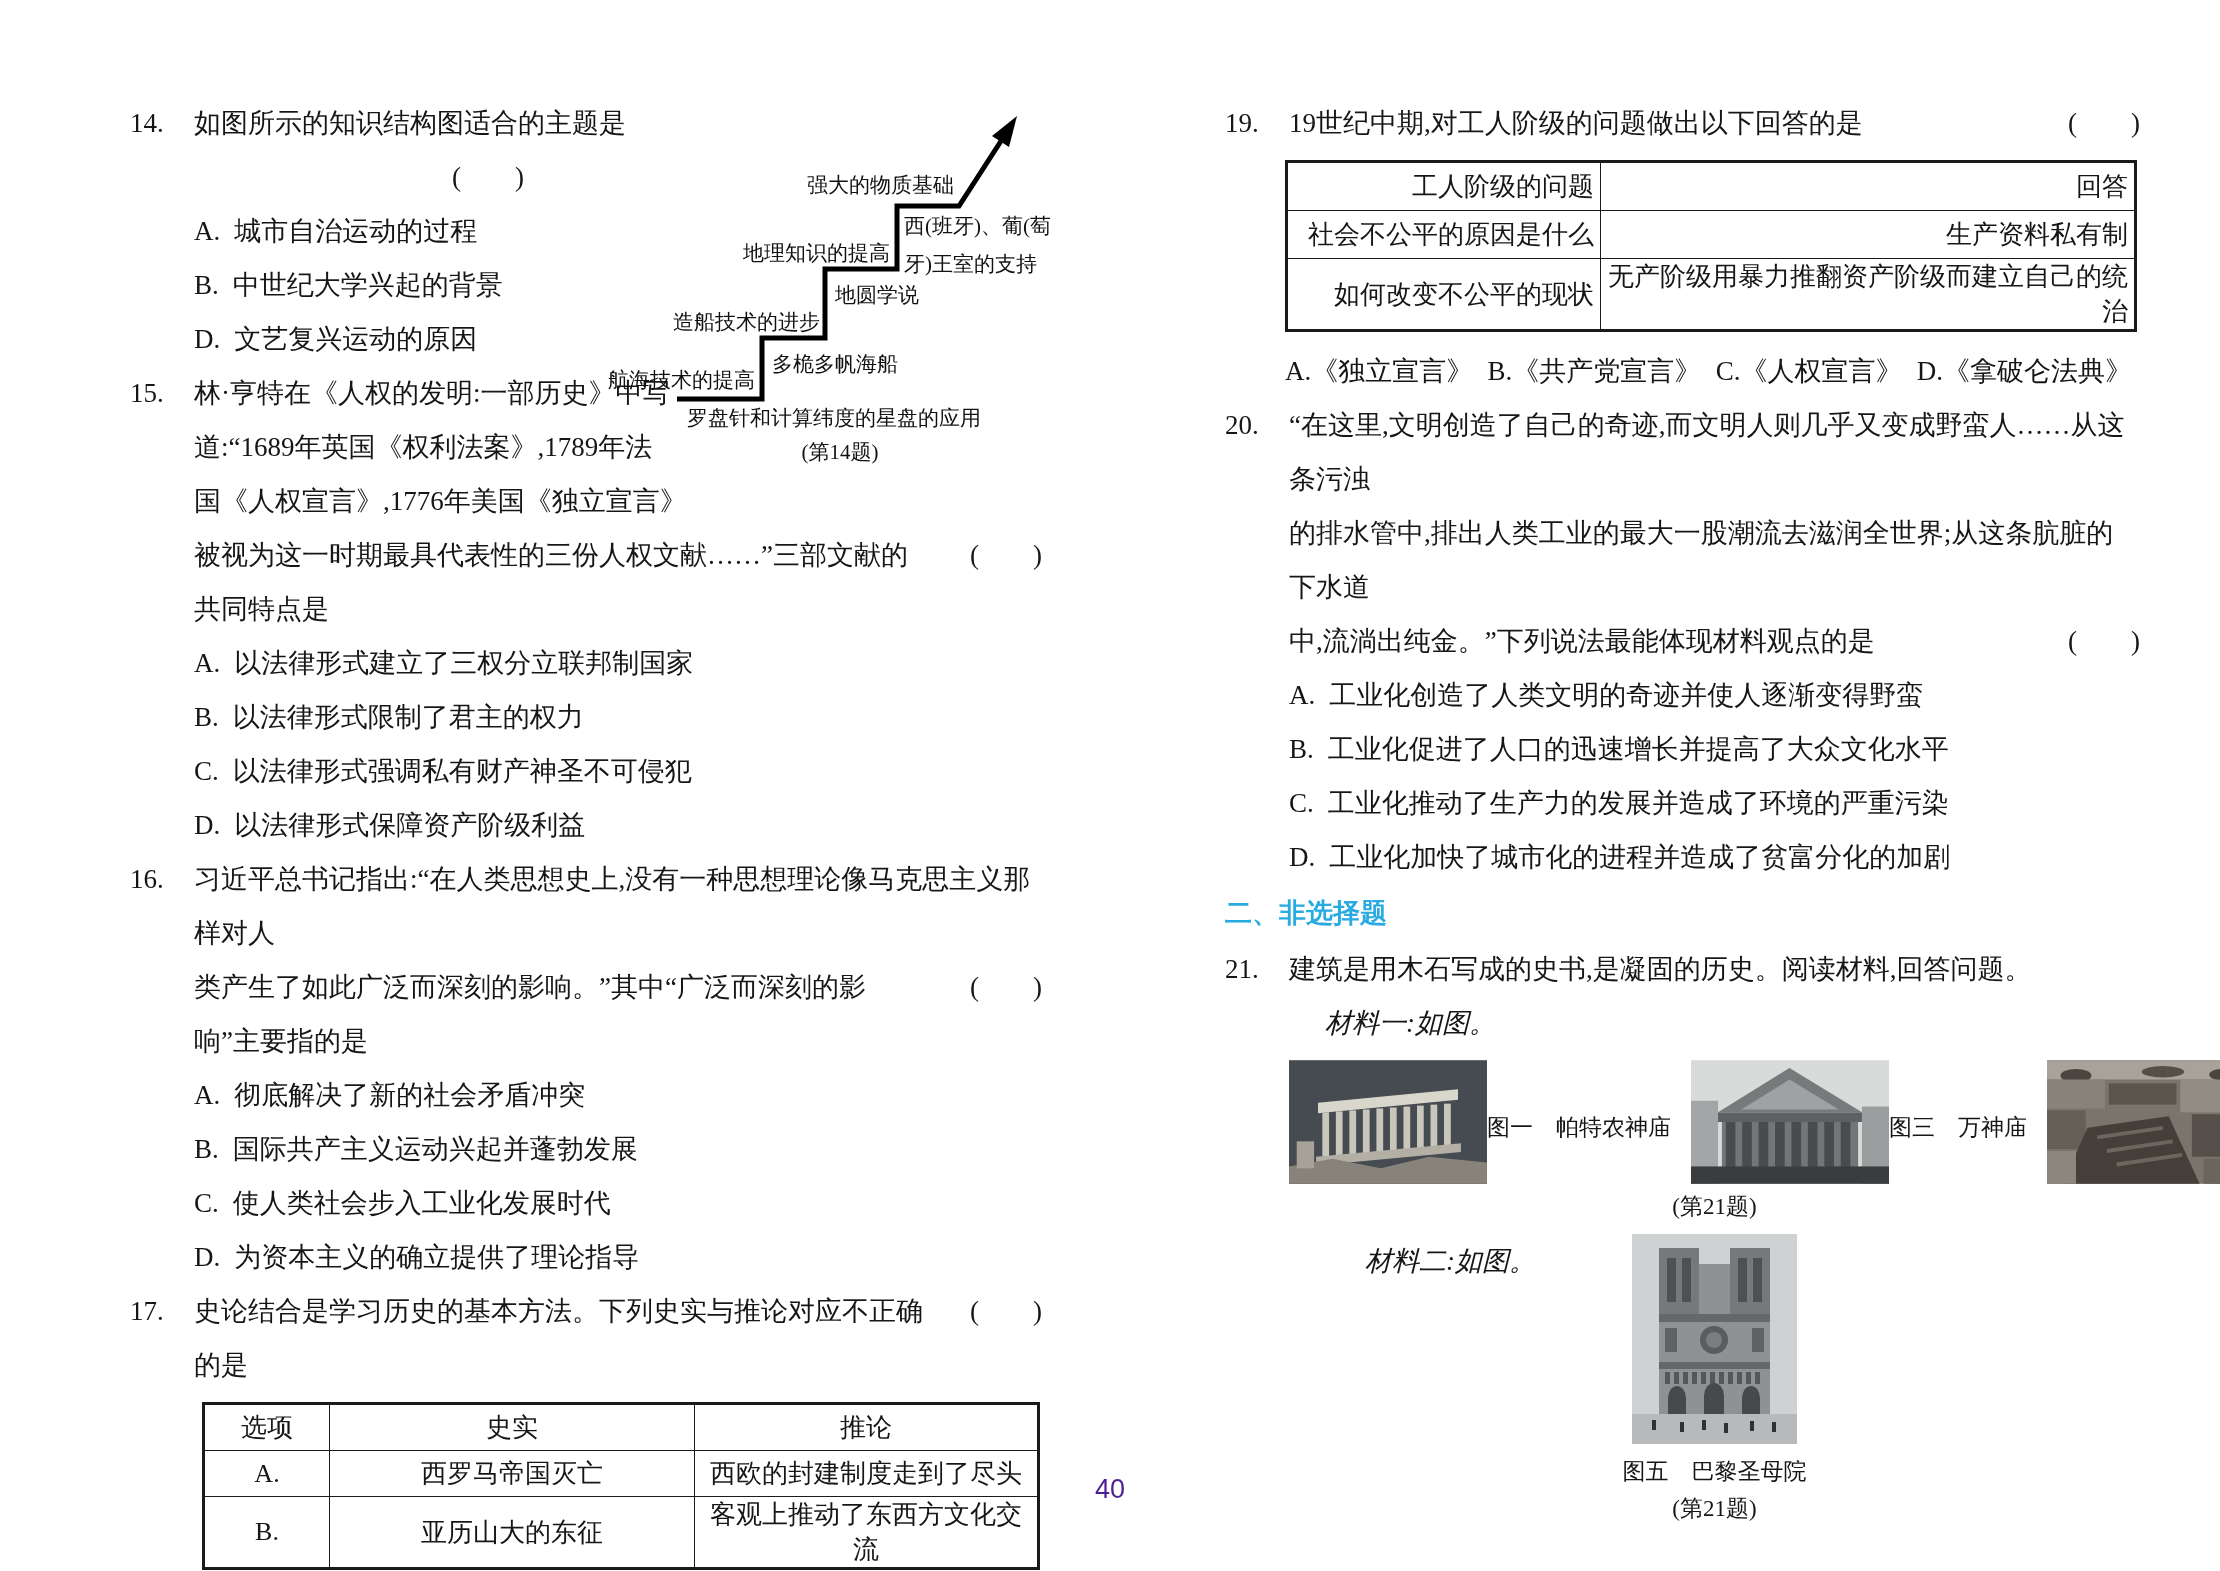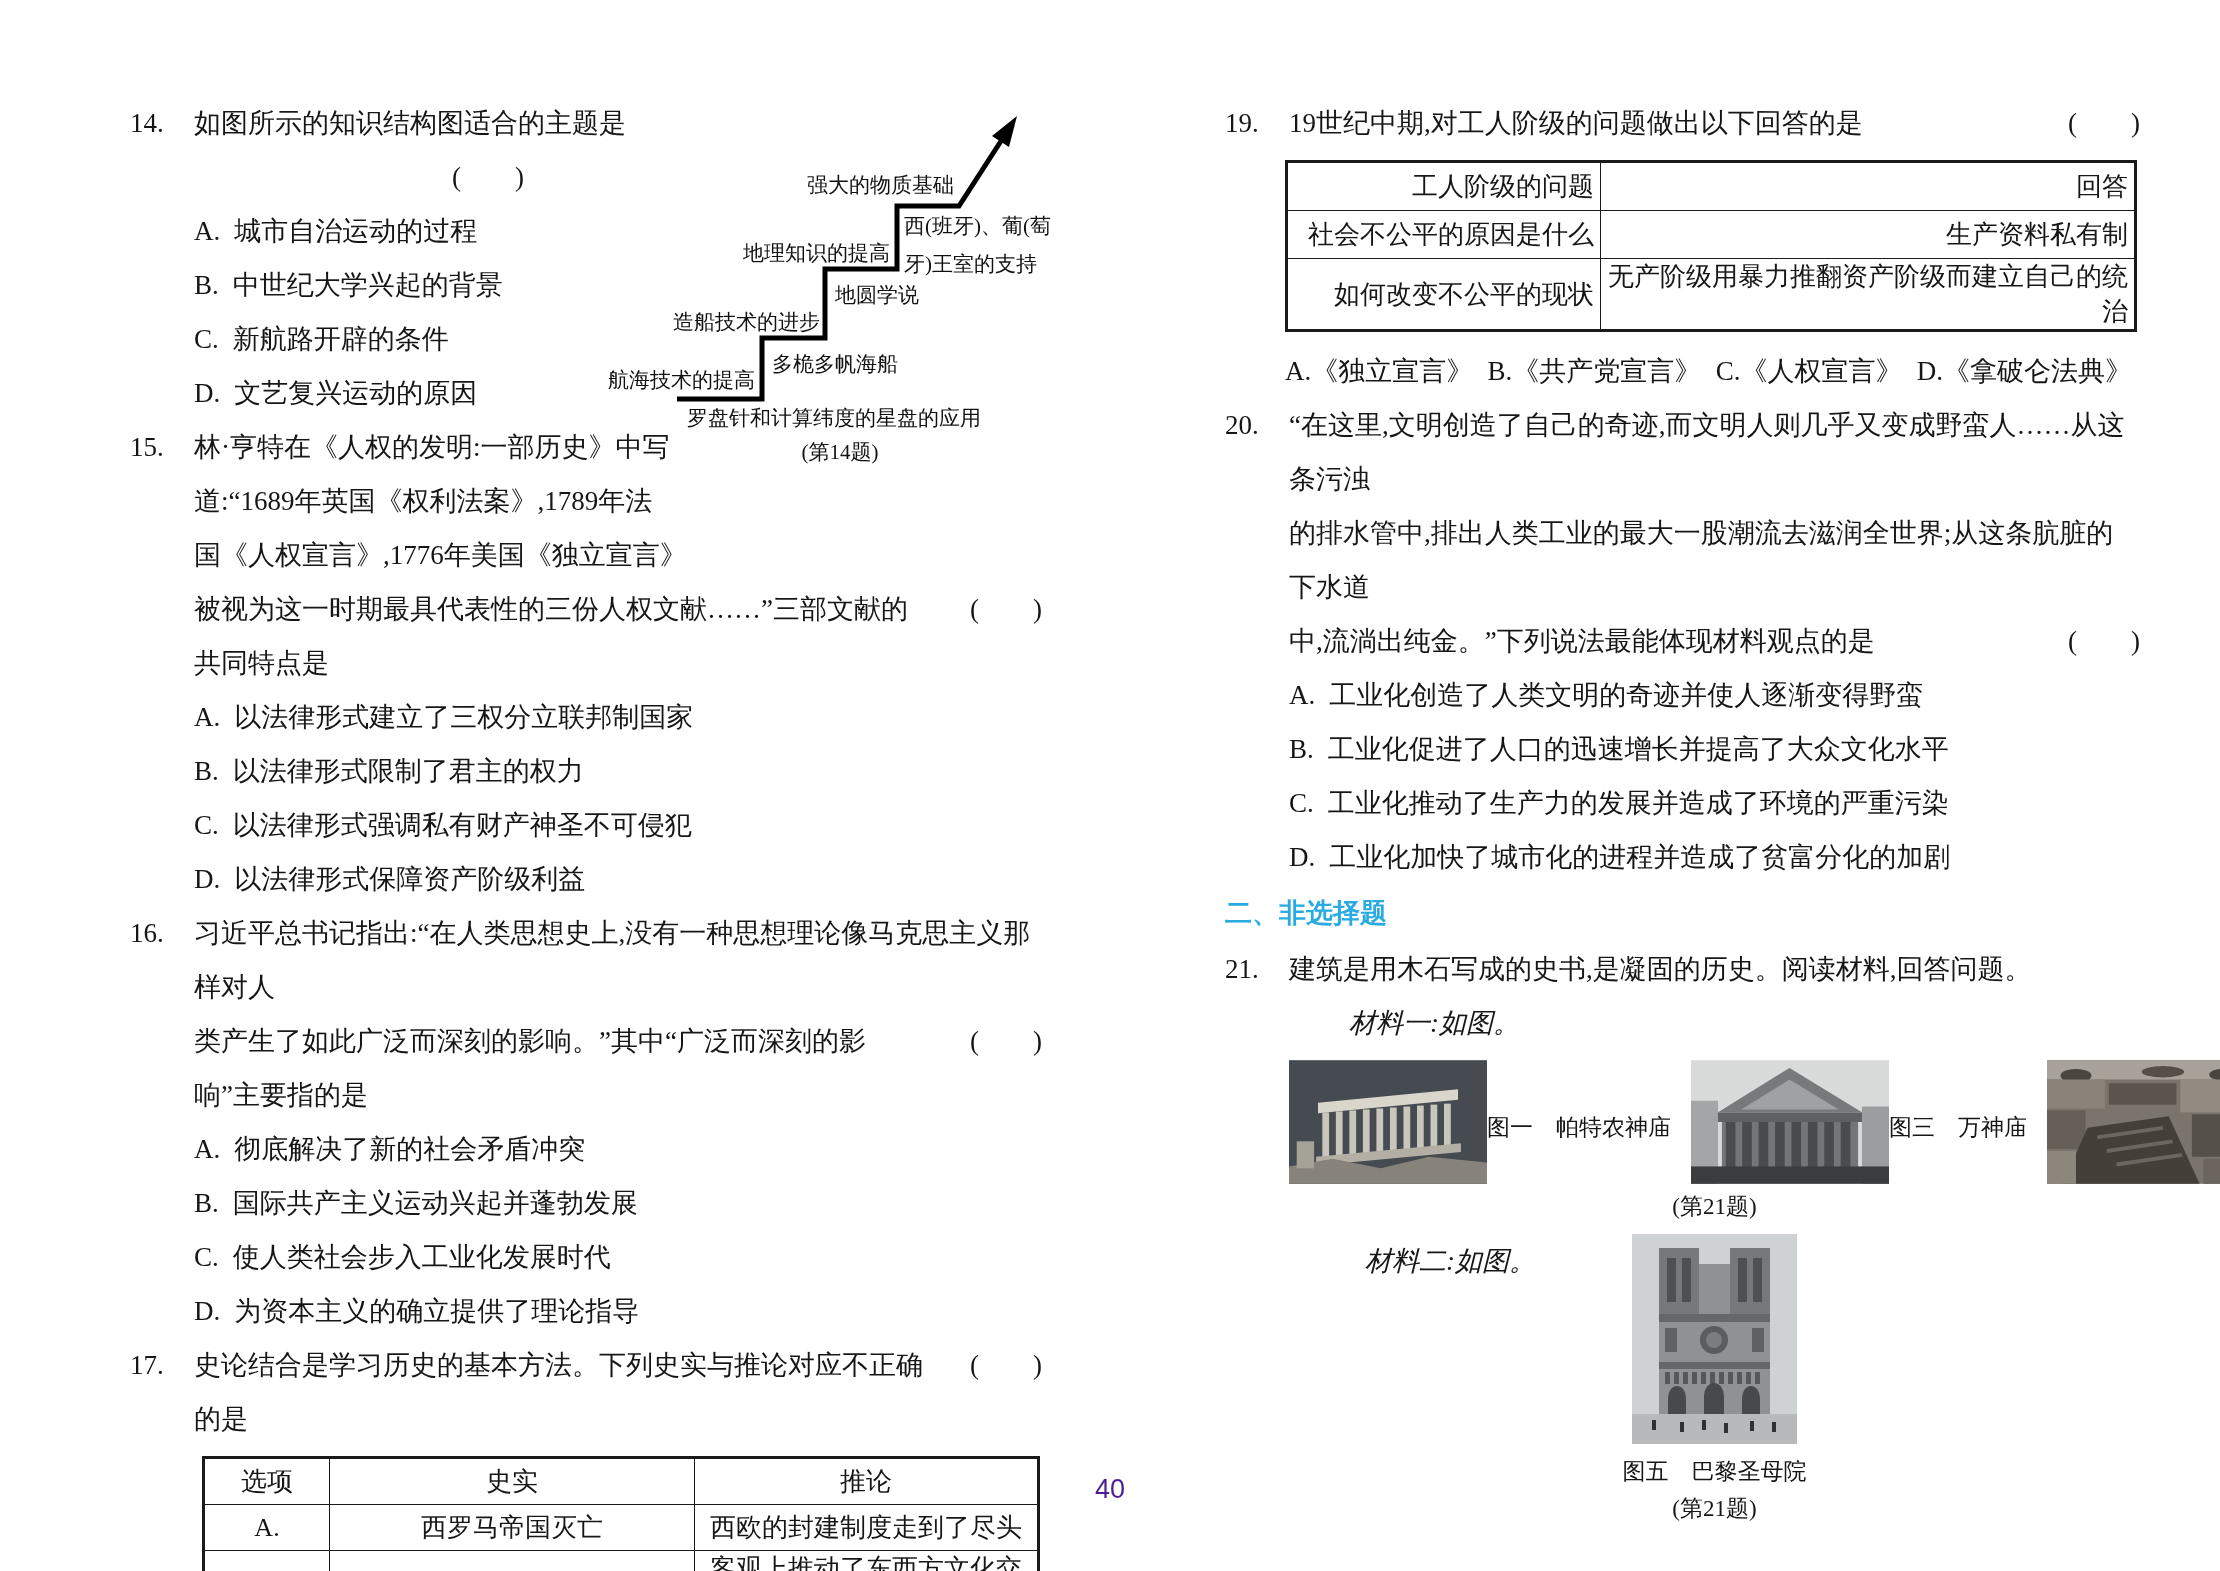--- a/index.html
+++ b/index.html
@@ -23,21 +23,21 @@
   .stair text{font-size:21px;fill:#111;font-family:"Liberation Serif","DejaVu Serif",serif;}
   table{border-collapse:collapse;}
   .t17{margin:10px 0 10px 72px;width:838px;font-size:26px;border:3px solid #1a1a1a;}
   .t17 th,.t17 td{border:1.5px solid #1a1a1a;text-align:center;height:45px;font-weight:normal;padding:0 6px;}
   .t17 .c0{width:112px;} .t17 .c1{width:352px;}
   .t19{margin:10px 0 12px 60px;width:852px;font-size:26px;border:3px solid #1a1a1a;}
   .t19 th,.t19 td{border:1.5px solid #1a1a1a;text-align:right;height:47px;font-weight:normal;padding:0 6px;}
   .t19 .c0{width:300px;}
   .optsrow{display:flex;justify-content:space-between;line-height:58px;padding-right:8px;}
   .sec-head{color:#29abe2;font-weight:bold;line-height:58px;}
-  .material-label{font-style:italic;line-height:54px;margin-left:60px;}
+  .material-label{font-style:italic;line-height:54px;margin-left:36px;}
   .imgrow{display:flex;gap:20px;margin-top:8px;}
   .figbox{display:flex;flex-direction:row;align-items:center;}
   .figcap{font-size:23px;line-height:32px;margin-top:12px;white-space:pre;}
   .fignote{text-align:center;font-size:23px;line-height:34px;margin-top:4px;}
   .material2{position:relative;margin-top:10px;}
   .material2 .material-label{position:absolute;left:76px;top:0;margin:0;}
   .m2center{width:180px;margin:0 auto;display:flex;flex-direction:column;align-items:center;}
   .pagenum{position:absolute;left:0;right:0;top:1474px;text-align:center;font-size:27px;
            font-family:"Liberation Sans","DejaVu Sans",sans-serif;color:#4c1d95;}
 </style>
@@ -64,21 +64,20 @@
         <text x="238" y="373" text-anchor="middle">(第14题)</text>
       </svg>
 
       <div class="q">
         <span class="qnum">14.</span>
         <div class="qbody">
           <div class="line">如图所示的知识结构图适合的主题是</div>
           <div class="center-bracket">(　　)</div>
           <div class="opt"><span class="ol">A.</span><span>城市自治运动的过程</span></div>
           <div class="opt"><span class="ol">B.</span><span>中世纪大学兴起的背景</span></div>
-          <div class="opt"><span class="ol">C.</span><span>新航路开辟的条件</span></div>
           <div class="opt"><span class="ol">D.</span><span>文艺复兴运动的原因</span></div>
         </div>
       </div>
     </div>
 
     <div class="q">
       <span class="qnum">15.</span>
       <div class="qbody">
         <div class="line narrow">林·亨特在《人权的发明:一部历史》中写</div>
         <div class="line narrow">道:“1689年英国《权利法案》,1789年法</div>

